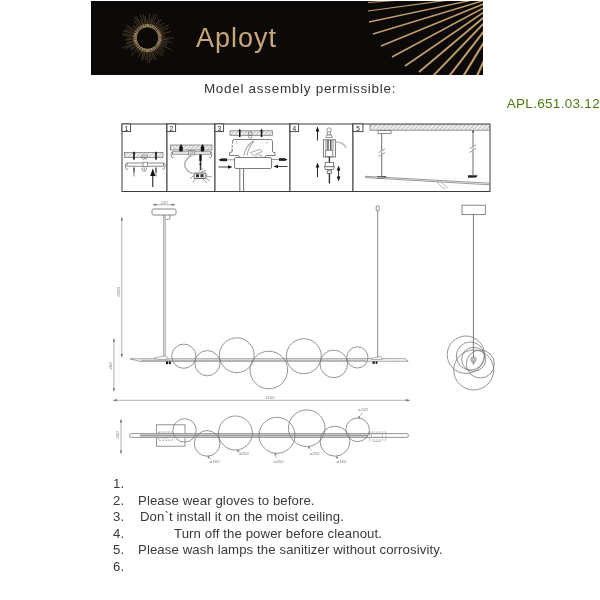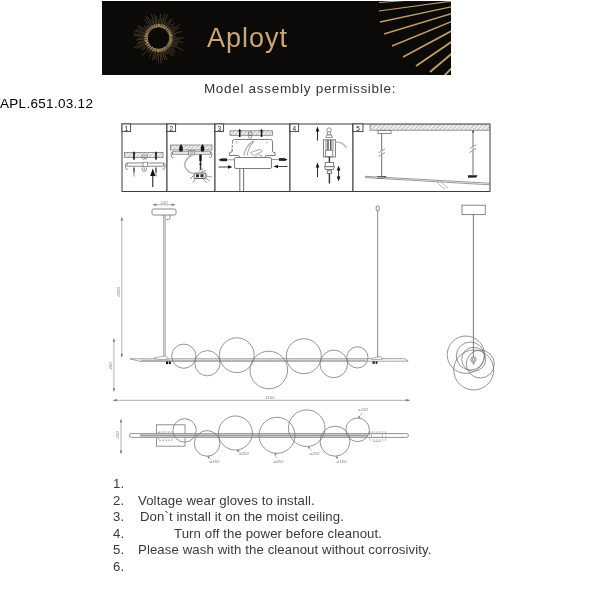--- a/index.html
+++ b/index.html
@@ -2,21 +2,21 @@
 <html><head>
 <meta charset="utf-8">
 <style>
   html,body{margin:0;padding:0;background:#fff;width:600px;height:600px;overflow:hidden;}
   body{font-family:"Liberation Sans",sans-serif;position:relative;}
   .abs{position:absolute;}
 </style>
 </head>
 <body>
 
-<div class="abs" style="left:102px;top:1px;width:349px;height:74px;background:#0c0a08;overflow:hidden;">
+<div class="abs" style="left:91px;top:1px;width:392px;height:74px;background:#0c0a08;overflow:hidden;">
 <svg width="416" height="74" viewBox="0 0 416 74">
 
 <g>
 
 <line x1="67.1" y1="37.0" x2="70.7" y2="37.0" stroke="#e3bd85" stroke-width="0.75" opacity="0.95"></line>
 <line x1="70.7" y1="37.0" x2="82.6" y2="37.0" stroke="#a8875c" stroke-width="0.55" opacity="0.62"></line>
 <line x1="67.1" y1="38.0" x2="70.6" y2="38.3" stroke="#e3bd85" stroke-width="0.75" opacity="0.95"></line>
 <line x1="70.6" y1="38.3" x2="77.9" y2="39.0" stroke="#a8875c" stroke-width="0.55" opacity="0.62"></line>
 <line x1="66.9" y1="38.9" x2="70.5" y2="39.6" stroke="#e3bd85" stroke-width="0.75" opacity="0.95"></line>
 <line x1="70.5" y1="39.6" x2="80.9" y2="41.5" stroke="#a8875c" stroke-width="0.55" opacity="0.62"></line>
@@ -171,21 +171,21 @@
 <line x1="424.0" y1="-10.0" x2="398.0" y2="80" stroke="#c39e6c" stroke-width="2.3"></line>
 
 </g>
 </svg>
 
 <div class="abs" style="left:105px;top:22px;color:#c9a77a;font-size:27px;letter-spacing:1px;font-family:'Liberation Sans',sans-serif;">Aployt</div>
 </div>
 
 <div class="abs" style="left:0;top:81px;width:600px;text-align:center;font-size:13.5px;color:#343434;letter-spacing:0.7px;">Model assembly permissible:</div>
 
-<div class="abs" style="left:0;top:96px;width:600px;text-align:left;font-size:13.5px;color:#000000;letter-spacing:0.3px;">APL.651.03.12</div>
+<div class="abs" style="left:0;top:96px;width:600px;text-align:right;font-size:13.5px;color:#4d7c0f;letter-spacing:0.3px;">APL.651.03.12</div>
 
 <svg class="abs" style="left:0;top:0;" width="600" height="600" viewBox="0 0 600 600">
 <defs>
 <pattern id="hatch" width="3" height="3" patternUnits="userSpaceOnUse" patternTransform="rotate(45)">
   <rect width="3" height="3" fill="#efefef"></rect>
   <line x1="0" y1="0" x2="0" y2="3" stroke="#8d8d8d" stroke-width="0.9"></line>
 </pattern>
 </defs>
 
 <g>
@@ -607,34 +607,34 @@
 </svg>
 
 <div class="abs" style="left:0;top:476px;width:600px;font-size:13.2px;color:#3a3a3a;letter-spacing:0.1px;">
 
 <div style="position:relative;height:16.6px;">
       <span style="position:absolute;left:113px;">1.</span>
     </div>
 
 <div style="position:relative;height:16.6px;">
       <span style="position:absolute;left:113px;">2.</span>
-      <span style="position:absolute;left:138px;white-space:nowrap;">Voltage wear gloves to install.</span>
+      <span style="position:absolute;left:138px;white-space:nowrap;">Please wear gloves to before.</span>
     </div>
 
 <div style="position:relative;height:16.6px;">
       <span style="position:absolute;left:113px;">3.</span>
       <span style="position:absolute;left:140px;white-space:nowrap;">Don`t install it on the moist ceiling.</span>
     </div>
 
 <div style="position:relative;height:16.6px;">
       <span style="position:absolute;left:113px;">4.</span>
       <span style="position:absolute;left:138px;white-space:nowrap;margin-left:36px;">Turn off the power before cleanout.</span>
     </div>
 
 <div style="position:relative;height:16.6px;">
       <span style="position:absolute;left:113px;">5.</span>
-      <span style="position:absolute;left:138px;white-space:nowrap;">Please wash with the cleanout without corrosivity.</span>
+      <span style="position:absolute;left:138px;white-space:nowrap;">Please wash lamps the sanitizer without corrosivity.</span>
     </div>
 
 <div style="position:relative;height:16.6px;">
       <span style="position:absolute;left:113px;">6.</span>
     </div>
 </div>
 
 </body></html>

